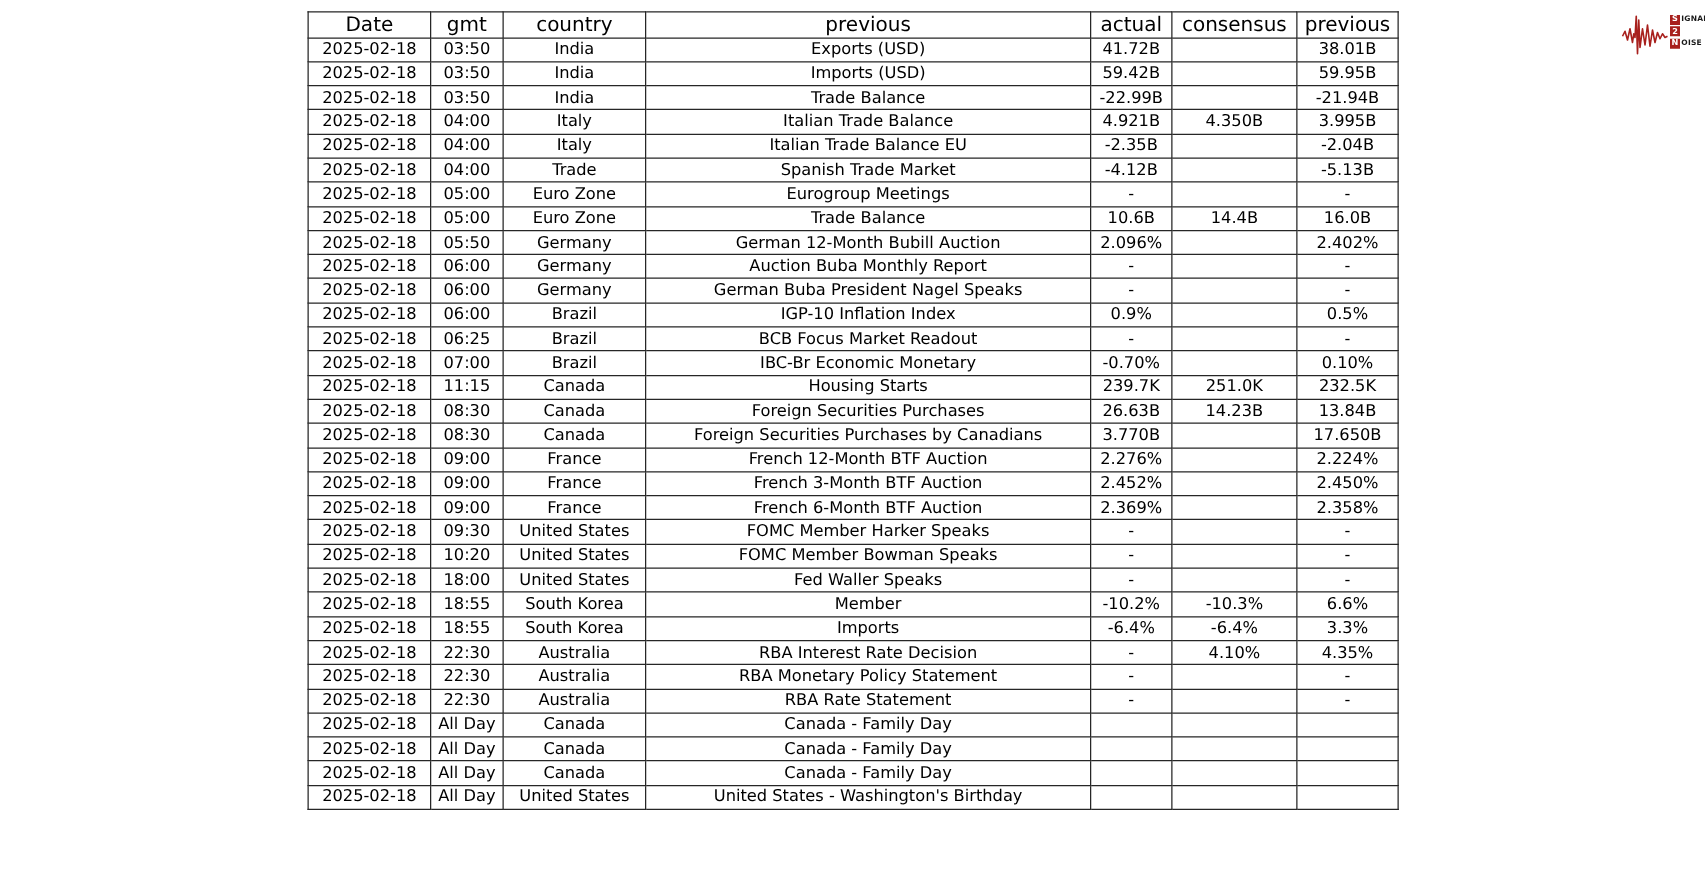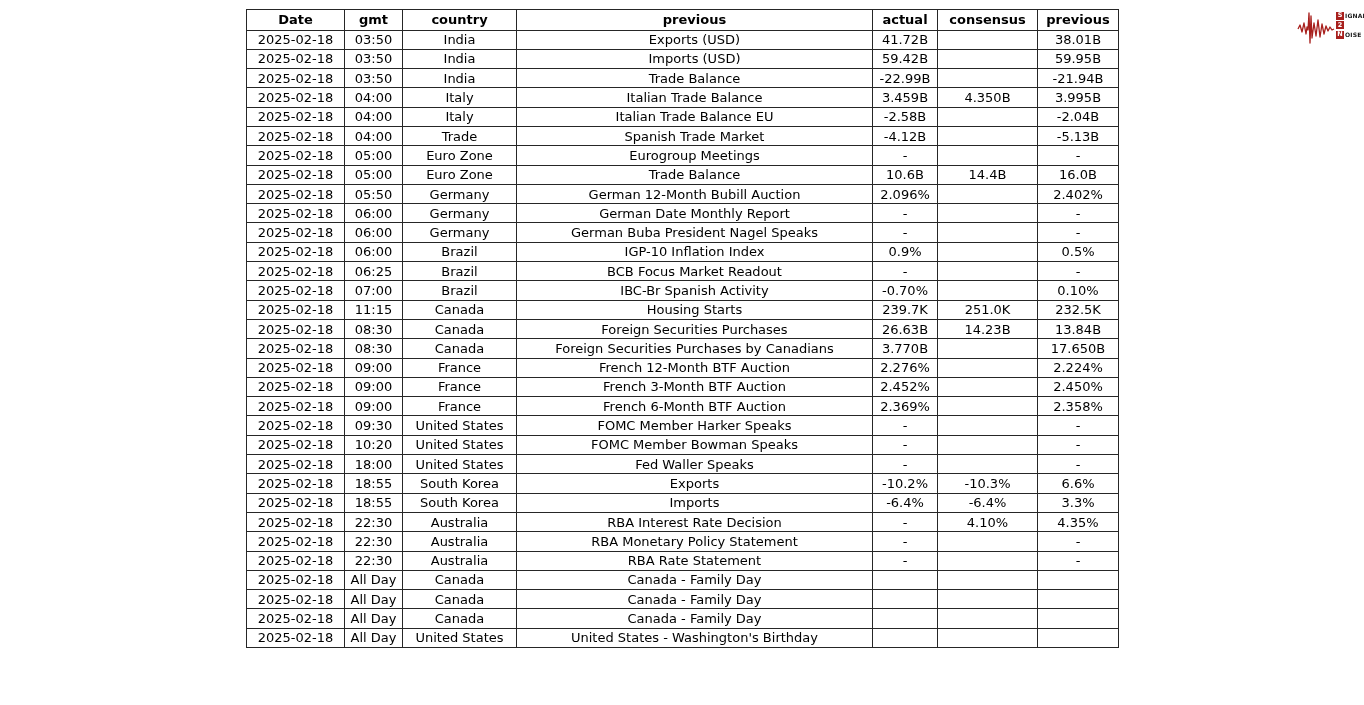--- a/index.html
+++ b/index.html
@@ -30,22 +30,22 @@
     height: 19.3px;
     text-align: center;
     vertical-align: middle;
     font-size: 13px;
     color: #000000;
     white-space: nowrap;
     overflow: hidden;
     line-height: 1;
   }
   .calendar-table th {
-    font-weight: bold;
-    font-size: 13px;
+    font-weight: normal;
+    font-size: 16px;
     height: 20.5px;
   }
 
   
   .logo {
     position: absolute;
     left: 1297px;
     top: 8px;
     width: 64px;
     height: 40px;
@@ -135,30 +135,30 @@
         <td>Trade Balance</td>
         <td>-22.99B</td>
         <td></td>
         <td>-21.94B</td>
       </tr>
       <tr>
         <td>2025-02-18</td>
         <td>04:00</td>
         <td>Italy</td>
         <td>Italian Trade Balance</td>
-        <td>3.459B</td>
+        <td>4.921B</td>
         <td>4.350B</td>
         <td>3.995B</td>
       </tr>
       <tr>
         <td>2025-02-18</td>
         <td>04:00</td>
         <td>Italy</td>
         <td>Italian Trade Balance EU</td>
-        <td>-2.58B</td>
+        <td>-2.35B</td>
         <td></td>
         <td>-2.04B</td>
       </tr>
       <tr>
         <td>2025-02-18</td>
         <td>04:00</td>
         <td>Trade</td>
         <td>Spanish Trade Market</td>
         <td>-4.12B</td>
         <td></td>
@@ -188,21 +188,21 @@
         <td>Germany</td>
         <td>German 12-Month Bubill Auction</td>
         <td>2.096%</td>
         <td></td>
         <td>2.402%</td>
       </tr>
       <tr>
         <td>2025-02-18</td>
         <td>06:00</td>
         <td>Germany</td>
-        <td>German Date Monthly Report</td>
+        <td>Auction Buba Monthly Report</td>
         <td>-</td>
         <td></td>
         <td>-</td>
       </tr>
       <tr>
         <td>2025-02-18</td>
         <td>06:00</td>
         <td>Germany</td>
         <td>German Buba President Nagel Speaks</td>
         <td>-</td>
@@ -224,21 +224,21 @@
         <td>Brazil</td>
         <td>BCB Focus Market Readout</td>
         <td>-</td>
         <td></td>
         <td>-</td>
       </tr>
       <tr>
         <td>2025-02-18</td>
         <td>07:00</td>
         <td>Brazil</td>
-        <td>IBC-Br Spanish Activity</td>
+        <td>IBC-Br Economic Monetary</td>
         <td>-0.70%</td>
         <td></td>
         <td>0.10%</td>
       </tr>
       <tr>
         <td>2025-02-18</td>
         <td>11:15</td>
         <td>Canada</td>
         <td>Housing Starts</td>
         <td>239.7K</td>
@@ -314,21 +314,21 @@
         <td>United States</td>
         <td>Fed Waller Speaks</td>
         <td>-</td>
         <td></td>
         <td>-</td>
       </tr>
       <tr>
         <td>2025-02-18</td>
         <td>18:55</td>
         <td>South Korea</td>
-        <td>Exports</td>
+        <td>Member</td>
         <td>-10.2%</td>
         <td>-10.3%</td>
         <td>6.6%</td>
       </tr>
       <tr>
         <td>2025-02-18</td>
         <td>18:55</td>
         <td>South Korea</td>
         <td>Imports</td>
         <td>-6.4%</td>

